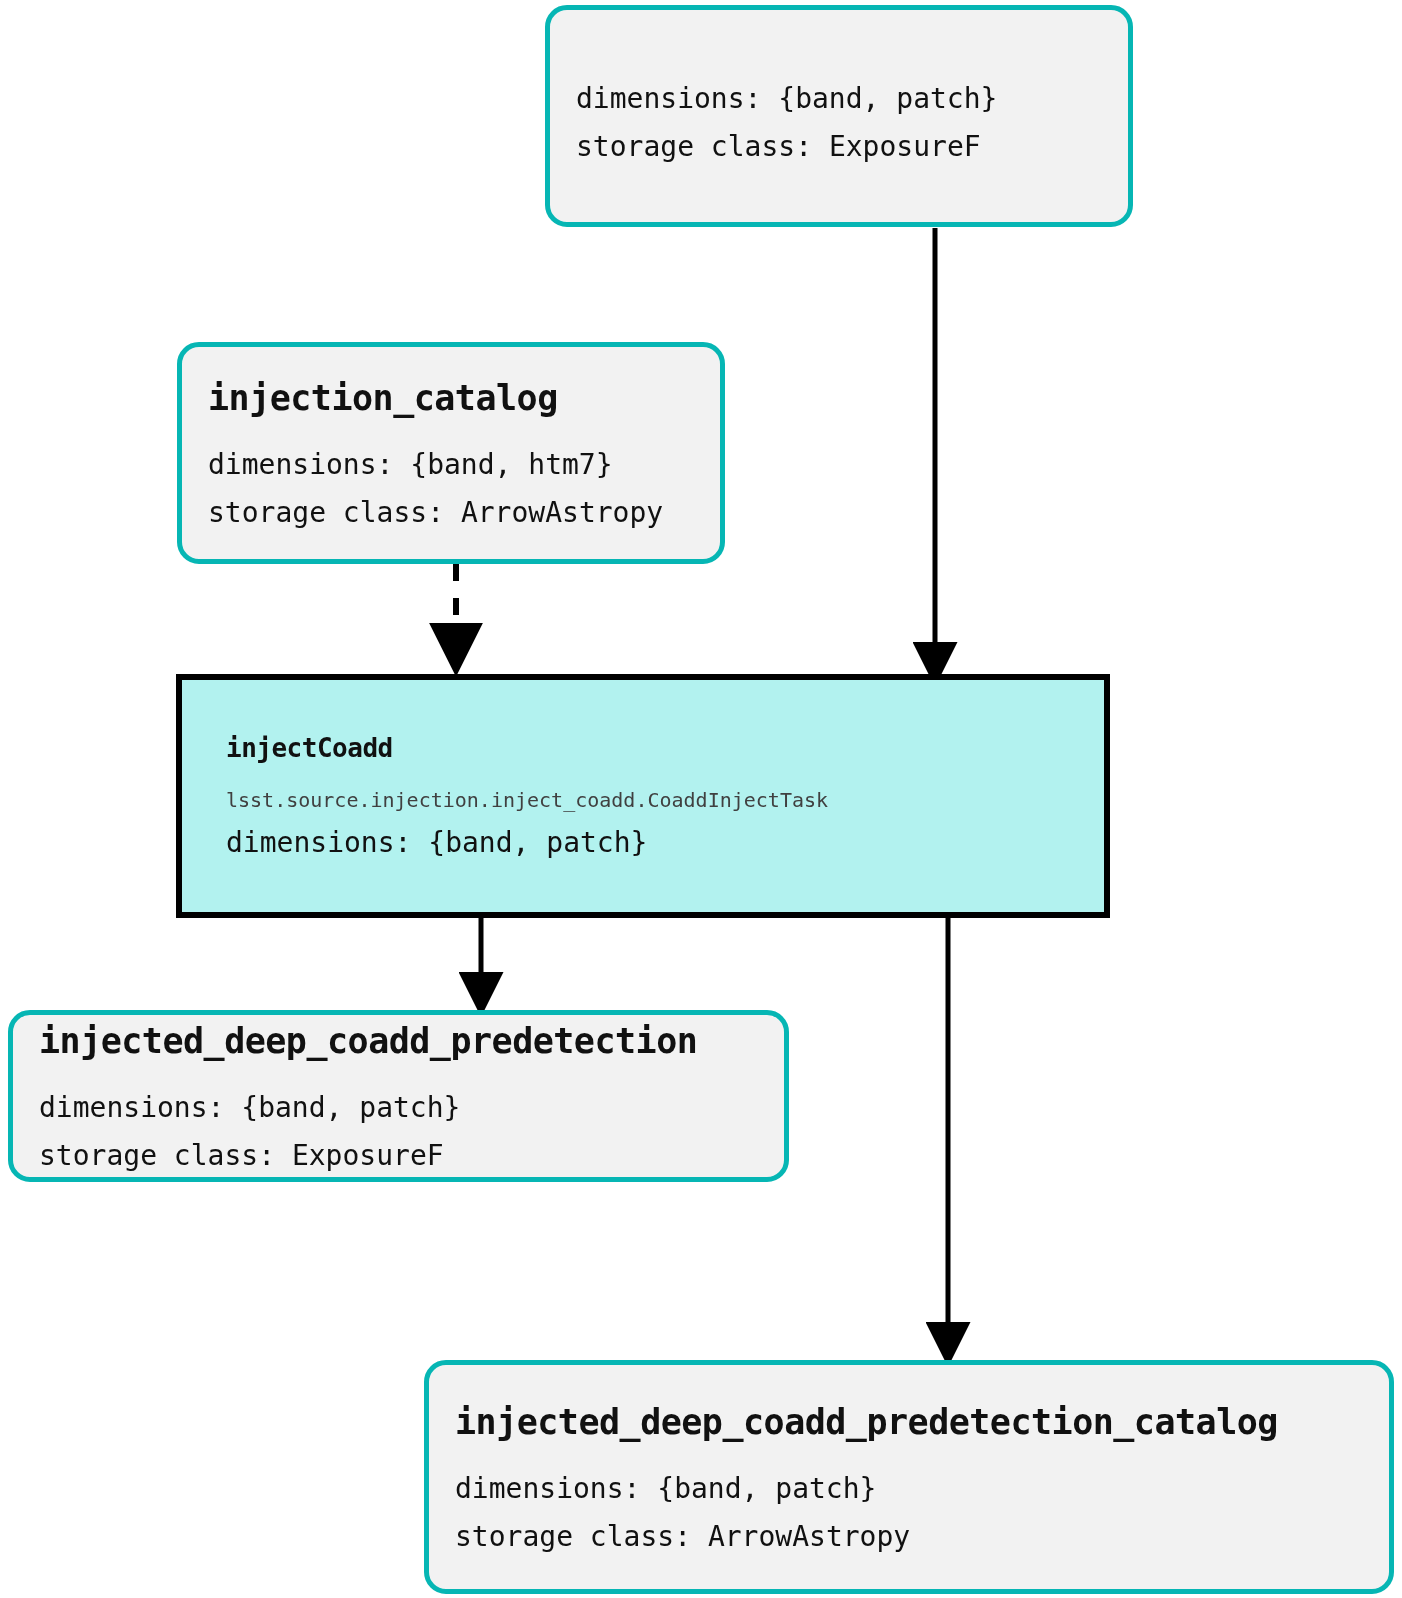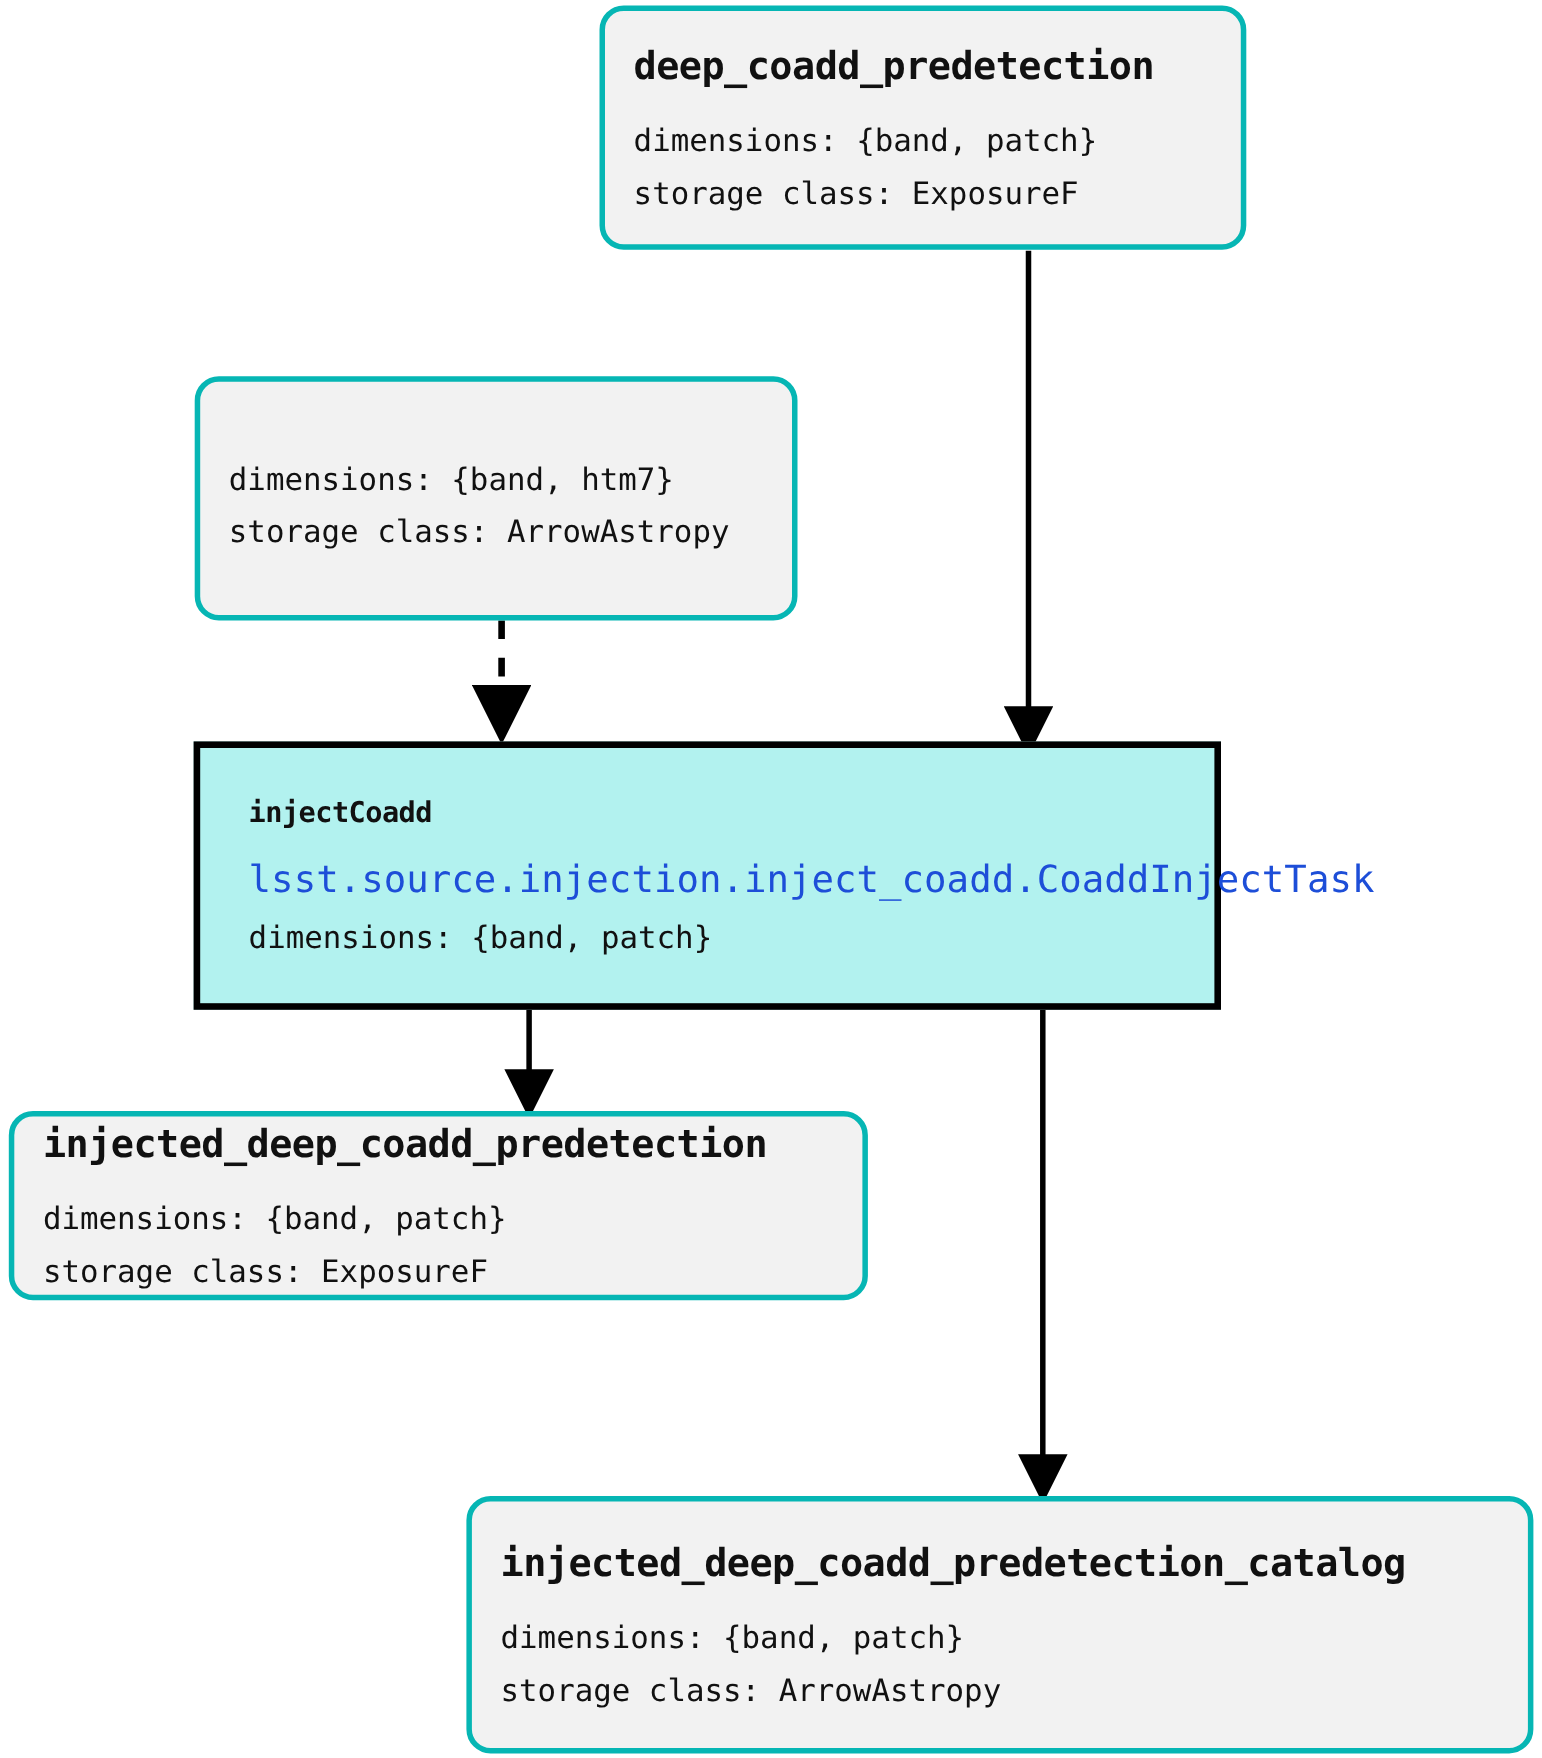--- a/index.html
+++ b/index.html
@@ -66,23 +66,23 @@
     margin-top: 12px;
   }
   .node-row .lbl {
   }
   .node-row .val {
     font-style: normal;
     margin-top: 24px;
   }
   .node-class {
     font-family: "DejaVu Sans Mono", monospace;
-    font-size: 34px;
+    font-size: 20px;
     line-height: 1.3;
-    color: #1d4ed8;
+    color: #404040;
     white-space: nowrap;
     margin-top: 6px;
   }
 
   
   #node-deep_coadd_predetection      { left: 545px;  top: 5px;    width: 588px;  height: 222px; }
   #node-injection_catalog            { left: 177px;  top: 342px;  width: 548px;  height: 222px; }
   #node-injectCoadd                  { left: 176px;  top: 674px;  width: 934px;  height: 244px; }
   #node-injected_deep                { left: 8px;    top: 1010px; width: 781px;  height: 172px; }
   #node-injected_deep_catalog        { left: 424px;  top: 1360px; width: 970px;  height: 234px; }
@@ -110,32 +110,32 @@
     <g>
       <line x1="481" y1="918" x2="481" y2="978" stroke="#000000" stroke-width="5" marker-end="url(#arrowhead)"></line>
     </g>
 
     <g>
       <line x1="948" y1="918" x2="948" y2="1328" stroke="#000000" stroke-width="5" marker-end="url(#arrowhead)"></line>
     </g>
   </svg>
 
   <div class="node dataset" id="node-deep_coadd_predetection">
-    <div class="node-title">deep_coadd_predetection</div>
     <div class="node-row">
       <span class="lbl">dimensions: </span>
       <span class="val">{band, patch}</span>
     </div>
     <div class="node-row">
       <span class="lbl">storage class: </span>
       <span class="val">ExposureF</span>
     </div>
   </div>
 
   <div class="node dataset" id="node-injection_catalog">
+    <div class="node-title">injection_catalog</div>
     <div class="node-row">
       <span class="lbl">dimensions: </span>
       <span class="val">{band, htm7}</span>
     </div>
     <div class="node-row">
       <span class="lbl">storage class: </span>
       <span class="val">ArrowAstropy</span>
     </div>
   </div>
 

